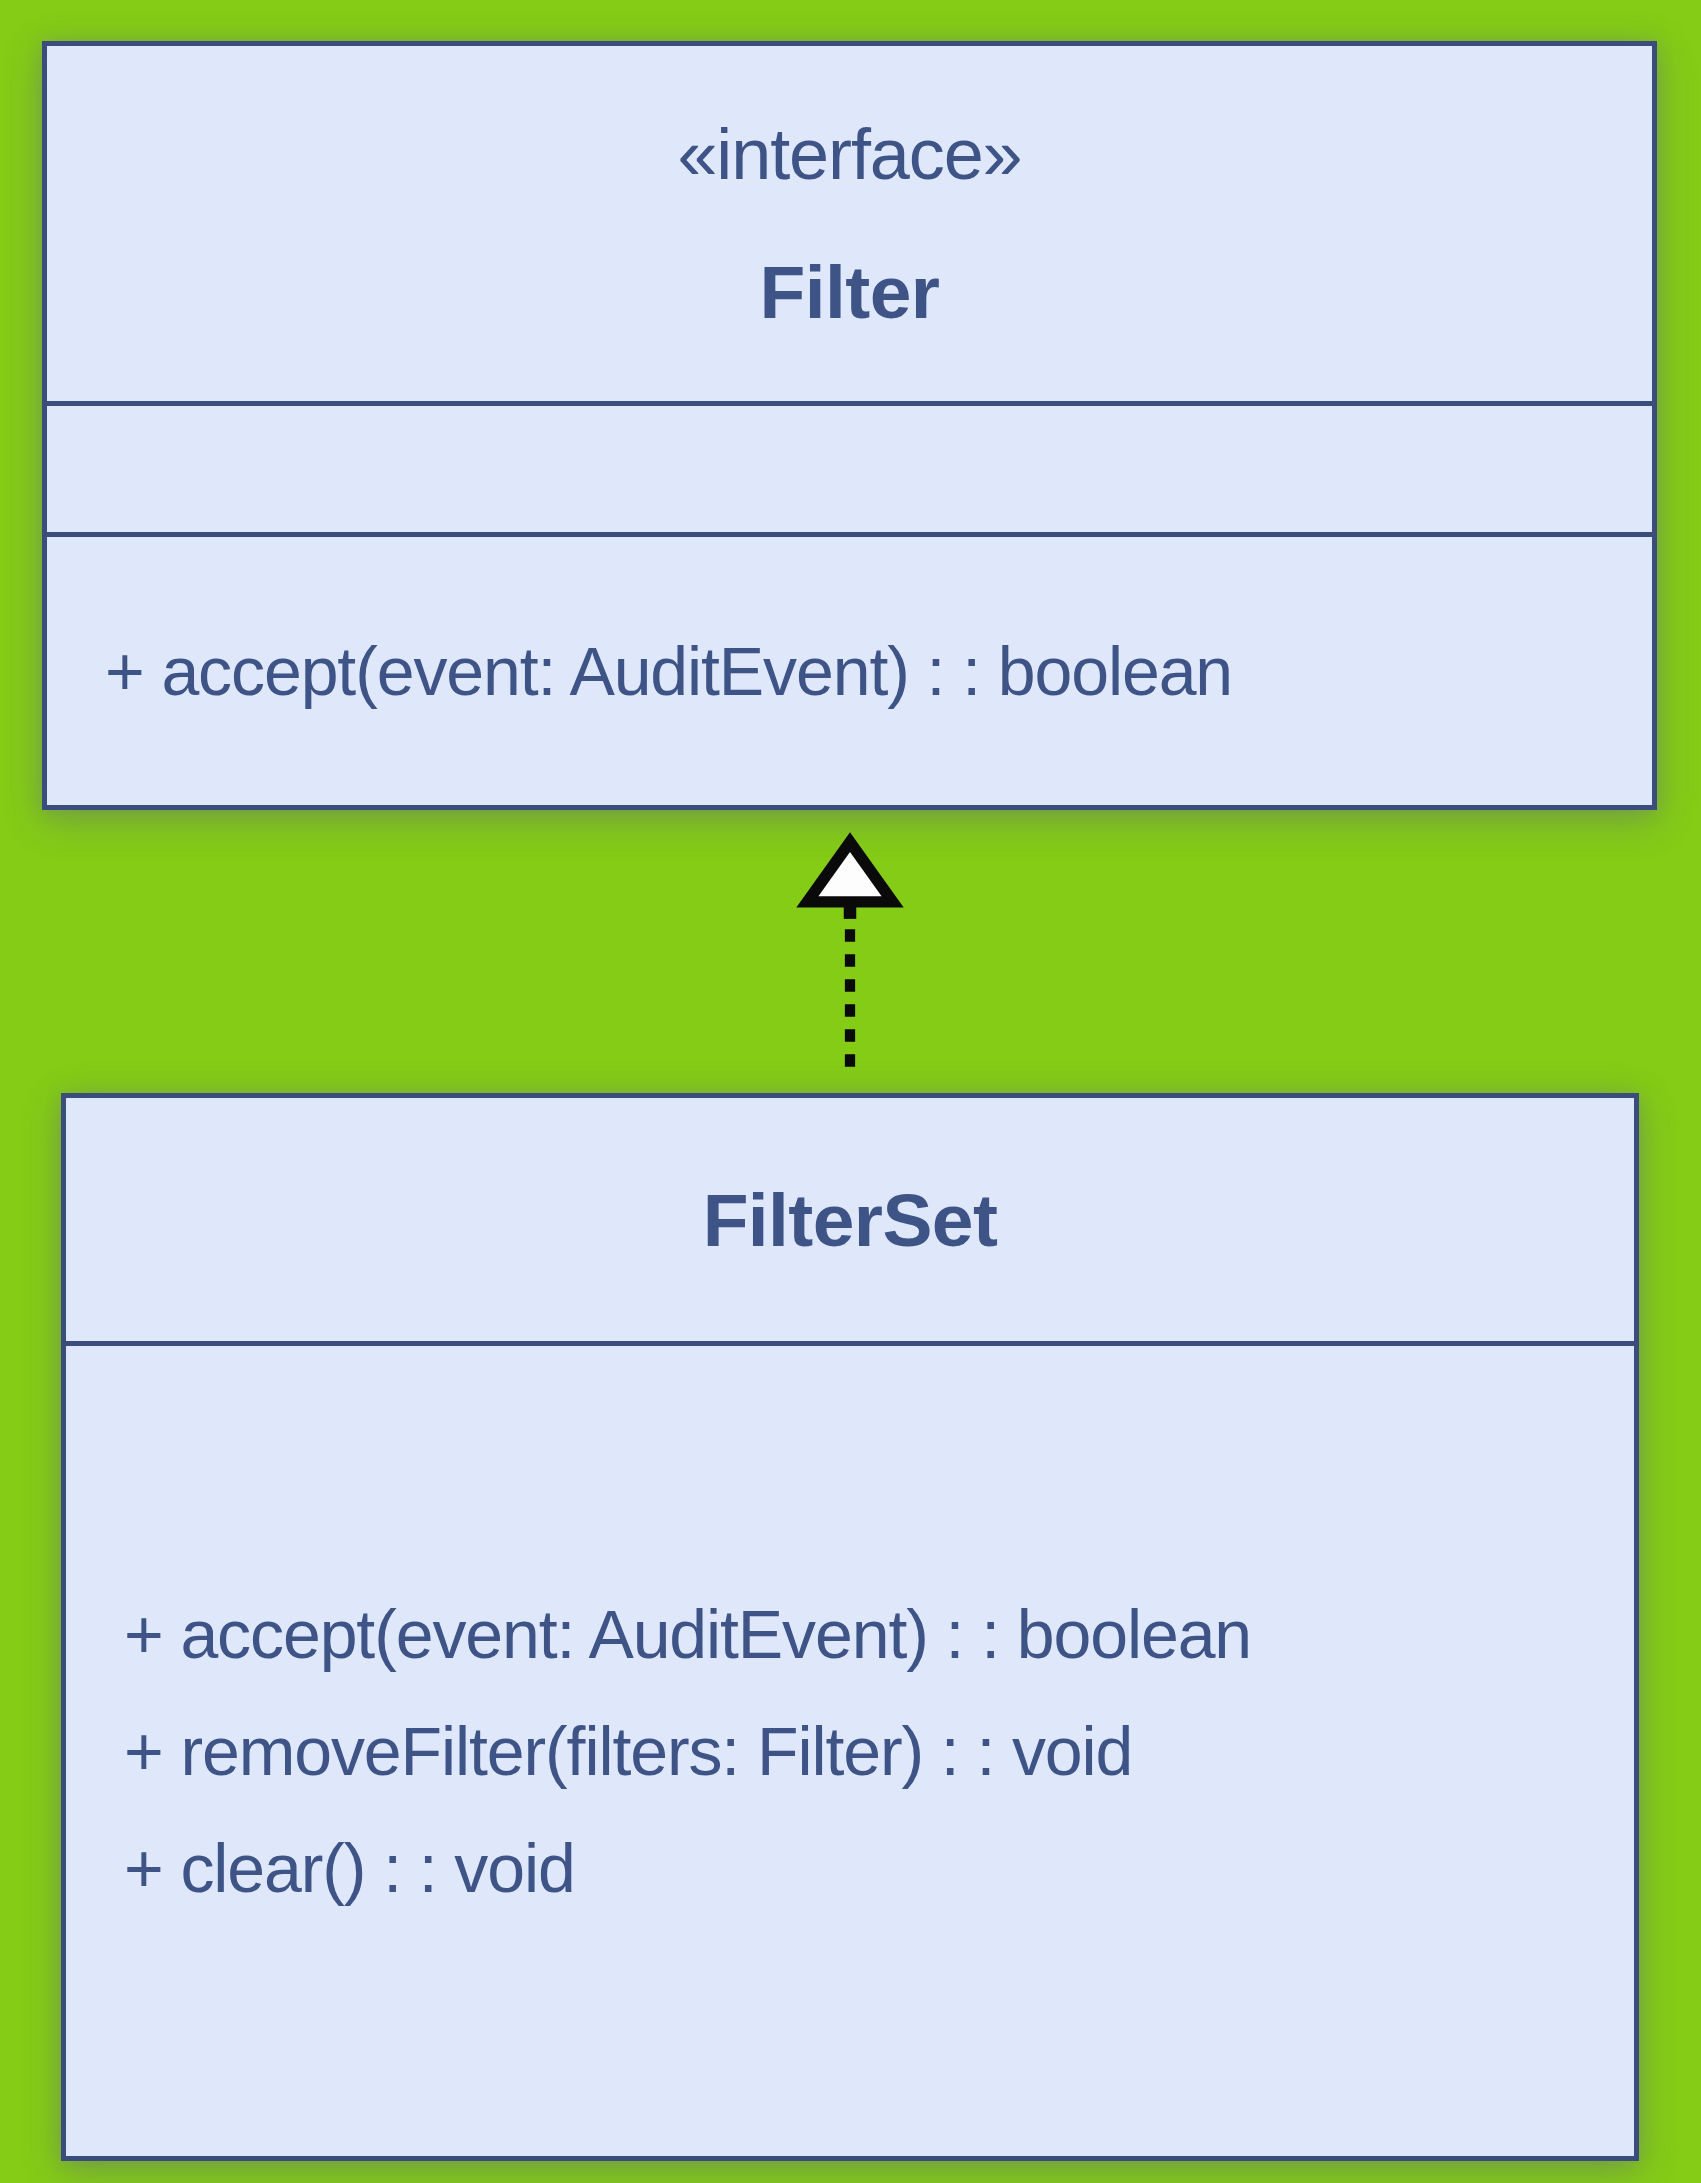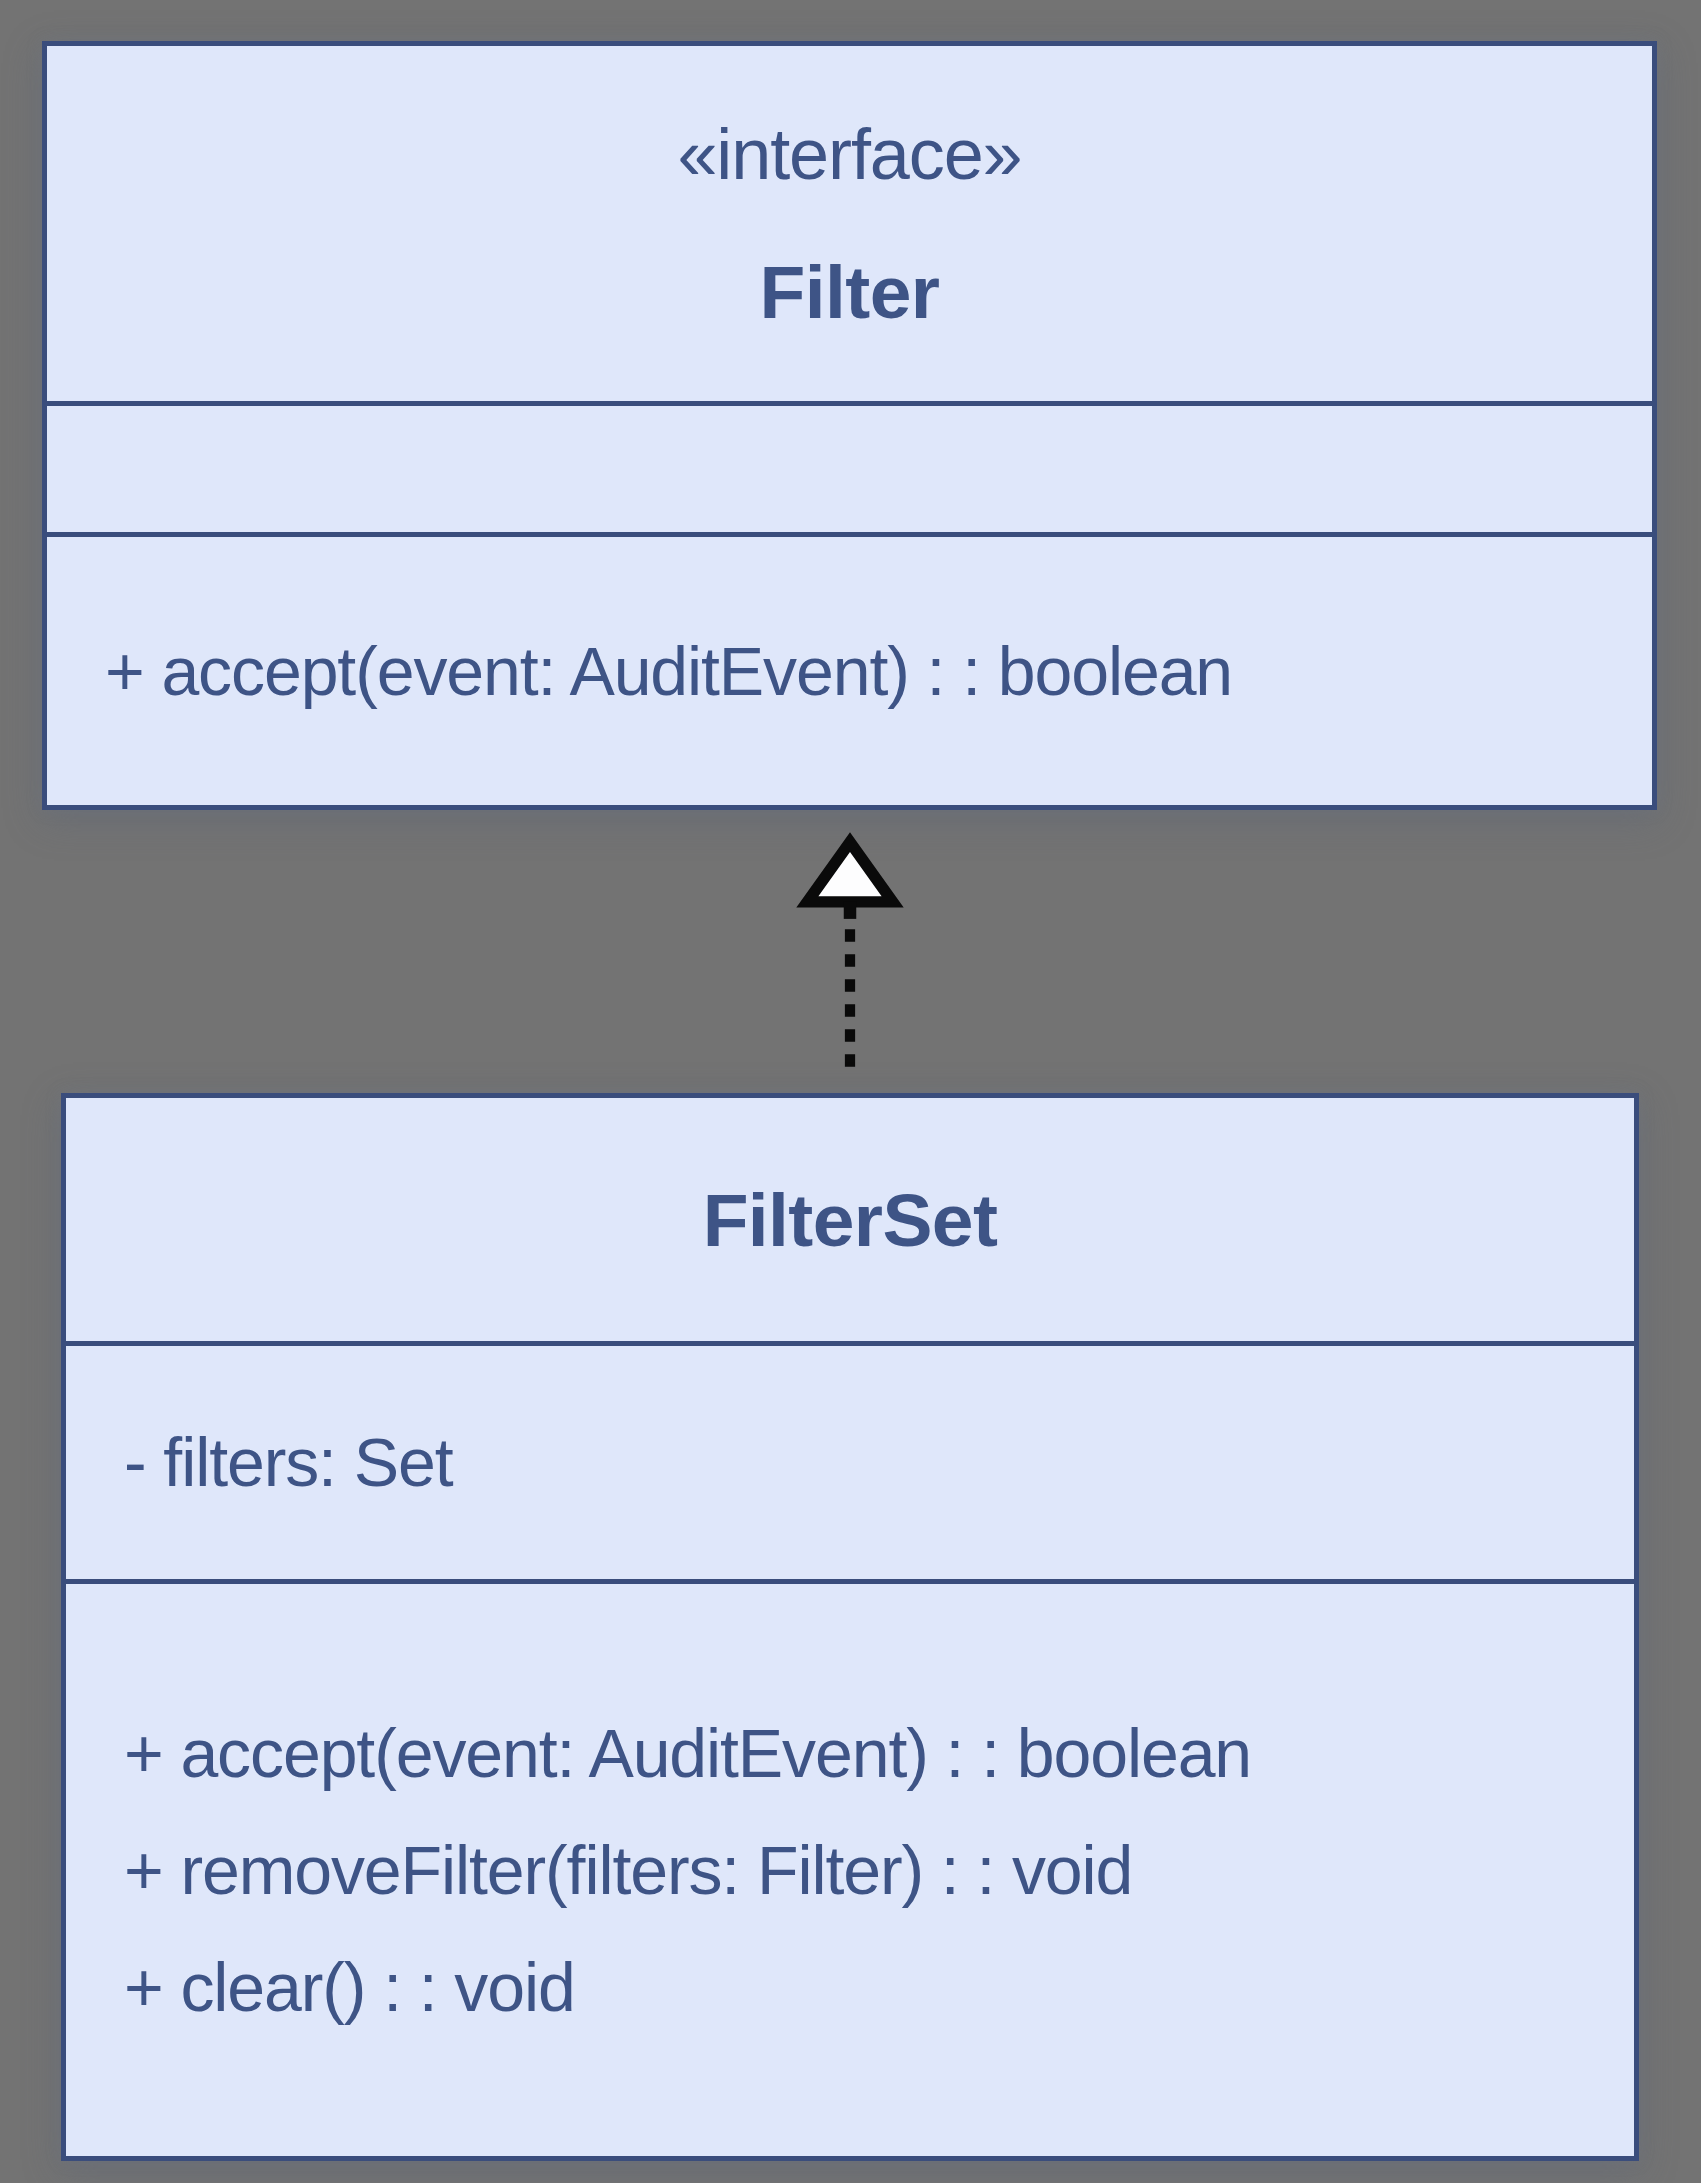--- a/index.html
+++ b/index.html
@@ -4,21 +4,21 @@
 <style>
   html, body {
     margin: 0;
     padding: 0;
     background: #f6f5f4;
   }
   #canvas {
     position: relative;
     width: 1701px;
     height: 2183px;
-    background: #737373;
+    background: #84cc16;
     overflow: hidden;
     font-family: "Liberation Sans", "DejaVu Sans", sans-serif;
   }
   .uml-box {
     position: absolute;
     box-sizing: border-box;
     background: #dfe7fa;
     border: 5.1px solid #3a4d7c;
     box-shadow: 0 10.2px 34px rgba(90, 100, 120, 0.42), 0 0 14.2px rgba(120, 128, 145, 0.25);
     display: flex;
@@ -104,23 +104,20 @@
   <svg id="realization-arrow" viewBox="0 0 200 452" xmlns="http://www.w3.org/2000/svg">
     <polygon points="100,53 25,158 175,158" fill="#fdfdfe" stroke="#0a0a0a" stroke-width="20"></polygon>
     <line x1="100" y1="158" x2="100" y2="188" stroke="#0a0a0a" stroke-width="22"></line>
     <line x1="100" y1="206" x2="100" y2="448" stroke="#0a0a0a" stroke-width="18" stroke-dasharray="22 22"></line>
   </svg>
 
   <div class="uml-box" id="filterset-box">
     <div class="compartment header-compartment">
       <div class="class-title">FilterSet</div>
     </div>
-    <div class="compartment attrs-compartment">
-      <div class="member">- filters: Set</div>
-    </div>
     <div class="compartment methods-compartment">
       <div class="member">+ accept(event: AuditEvent) : : boolean</div>
       <div class="member">+ removeFilter(filters: Filter) : : void</div>
       <div class="member">+ clear() : : void</div>
     </div>
   </div>
 
 </div>
 
 

